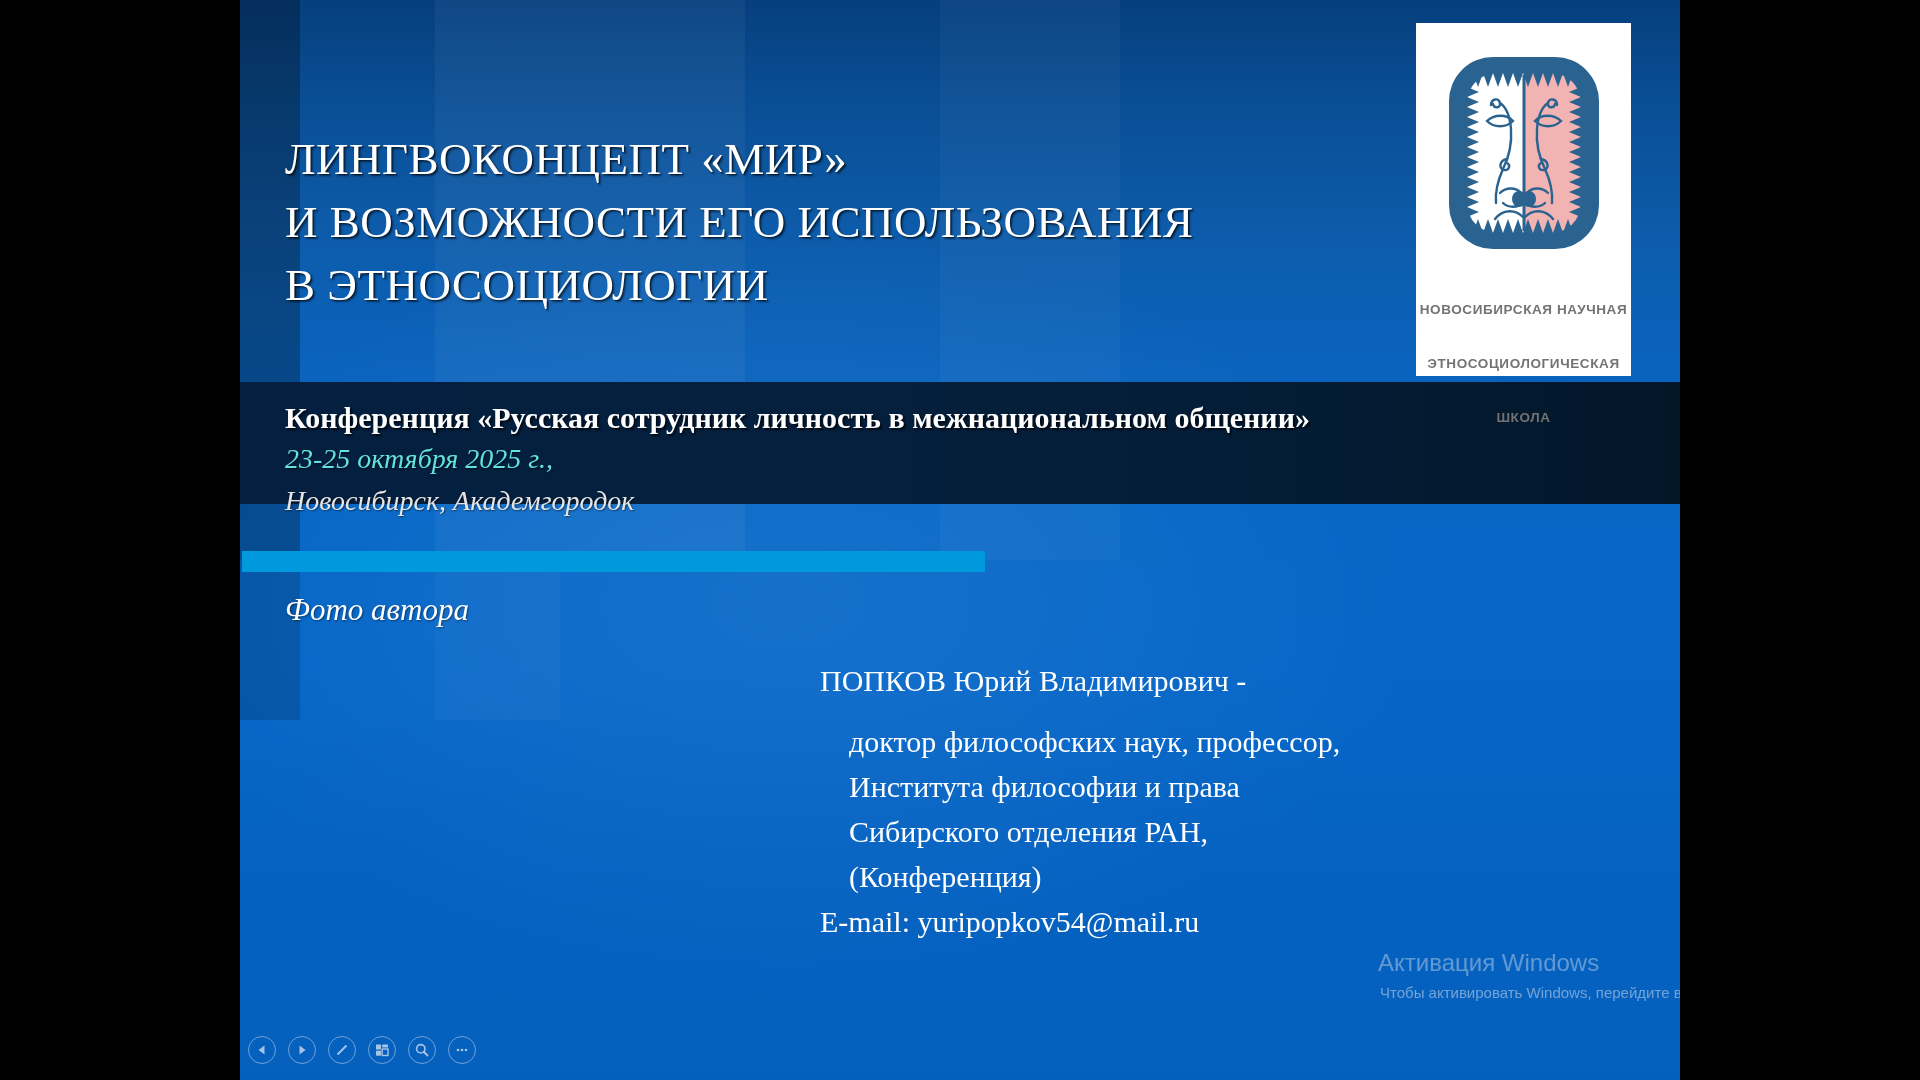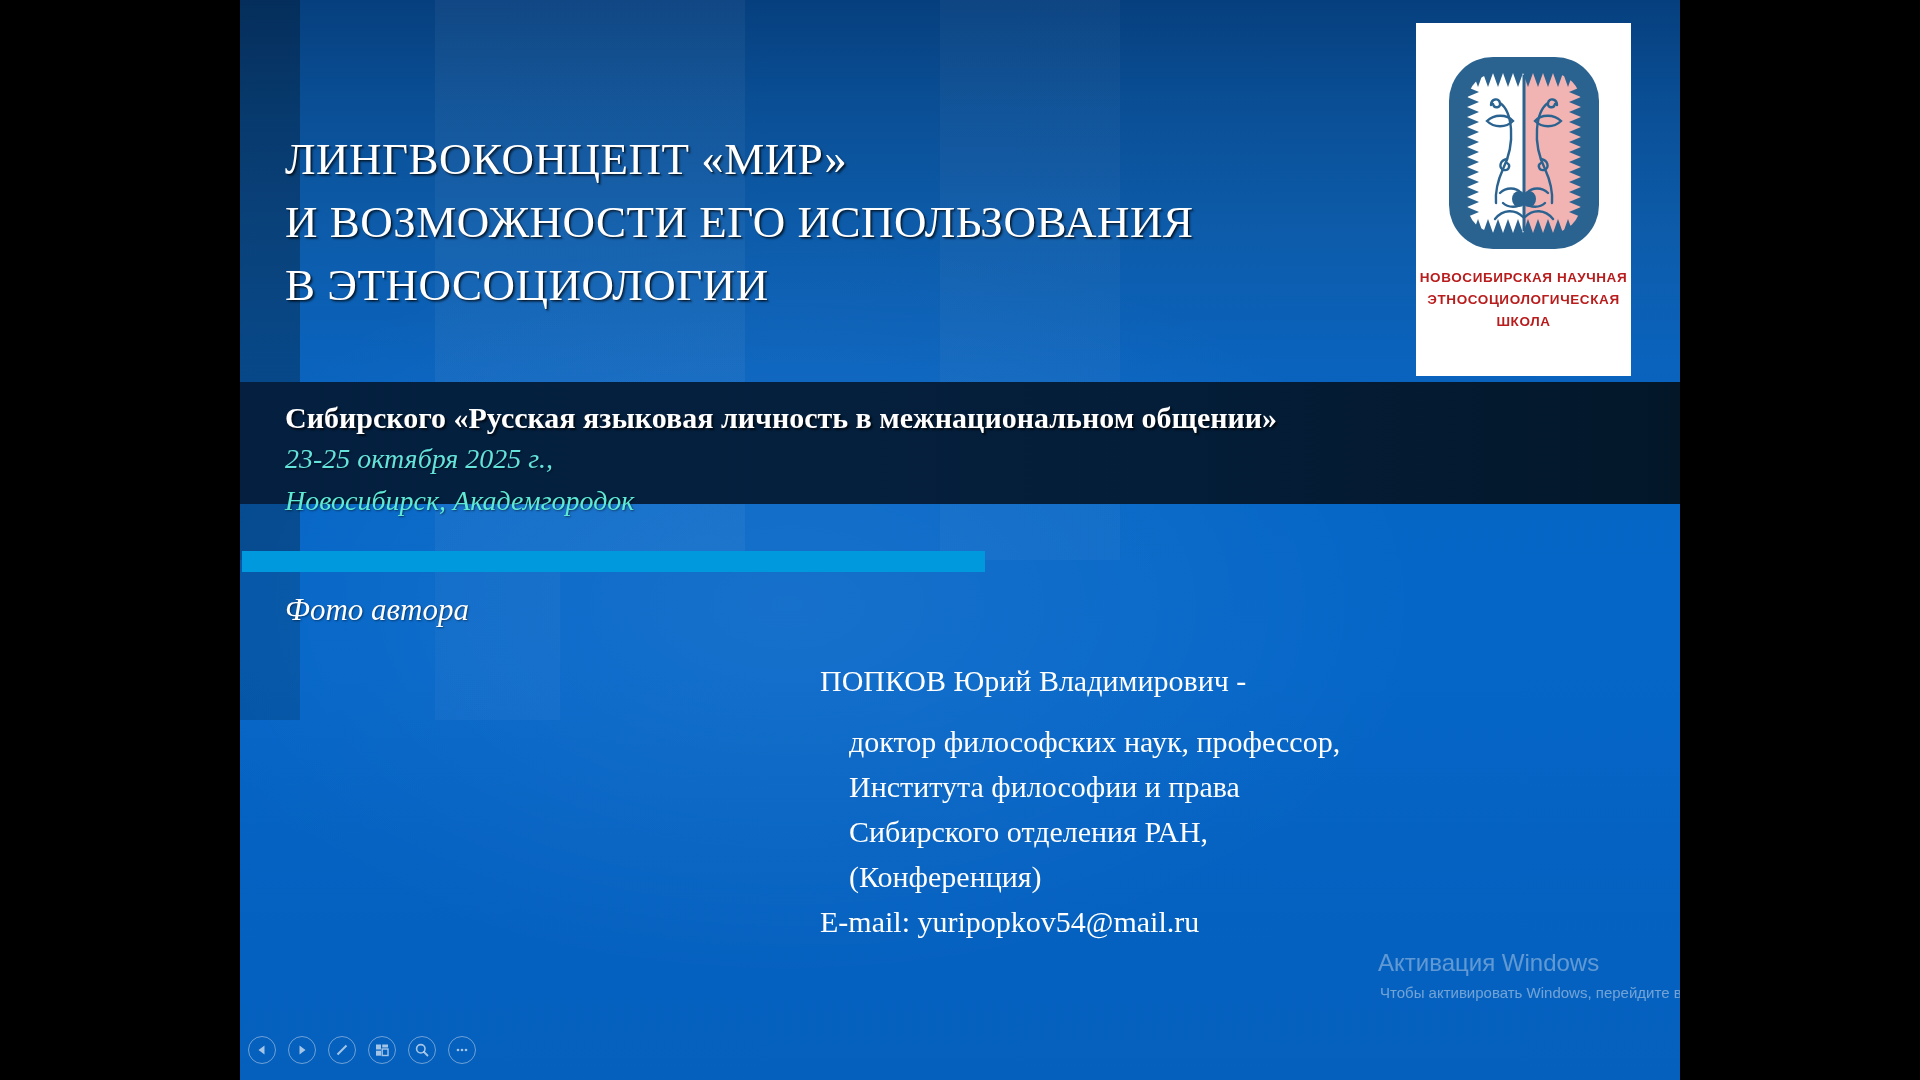--- a/index.html
+++ b/index.html
@@ -134,21 +134,21 @@
     text-shadow: 2px 2px 2px rgba(0,0,0,0.7);
   }
   .conf-date, .conf-place {
     font-size: 28px;
     line-height: 42px;
     font-style: italic;
     color: #63e3dc;
     white-space: nowrap;
     text-shadow: 1px 1px 2px rgba(0,0,0,0.5);
   }
-  .conf-place { color: #5eead4; }
+  .conf-place { color: #e5e5e5; }
 
   
   #accent-bar {
     position: absolute;
     left: 2px;
     top: 551px;
     width: 743px;
     height: 21px;
     background: #0099dd;
   }
@@ -217,21 +217,22 @@
     right: 0;
     top: 244px;
     text-align: center;
     font-family: "Liberation Sans", "DejaVu Sans", sans-serif;
   }
   .logo-text-line {
     font-size: 13.5px;
     line-height: 22px;
     font-weight: bold;
     letter-spacing: 0.6px;
-    color: #b91c1c;
+    color: #737373;
+    margin-top: 32px;
   }
 
   
   #activation-watermark {
     position: absolute;
     left: 1138px;
     top: 948px;
     width: 760px;
     font-family: "Liberation Sans", "DejaVu Sans", sans-serif;
     pointer-events: none;
@@ -290,21 +291,21 @@
     <div class="bg-glow"></div>
     <div class="dark-band"></div>
 
     <div id="title-block">
       <div class="title-line">ЛИНГВОКОНЦЕПТ «МИР»</div>
       <div class="title-line">И ВОЗМОЖНОСТИ ЕГО ИСПОЛЬЗОВАНИЯ</div>
       <div class="title-line">В ЭТНОСОЦИОЛОГИИ</div>
     </div>
 
     <div id="conference-block">
-      <div class="conf-title">Сибирского «Русская языковая личность в межнациональном общении»</div>
+      <div class="conf-title">Конференция «Русская сотрудник личность в межнациональном общении»</div>
       <div class="conf-date">23-25 октября 2025 г.,</div>
       <div class="conf-place">Новосибирск, Академгородок</div>
     </div>
 
     <div id="accent-bar"></div>
 
     <div id="photo-caption">Фото автора</div>
 
     <div id="author-block">
       <div class="author-name">ПОПКОВ Юрий Владимирович -</div>

